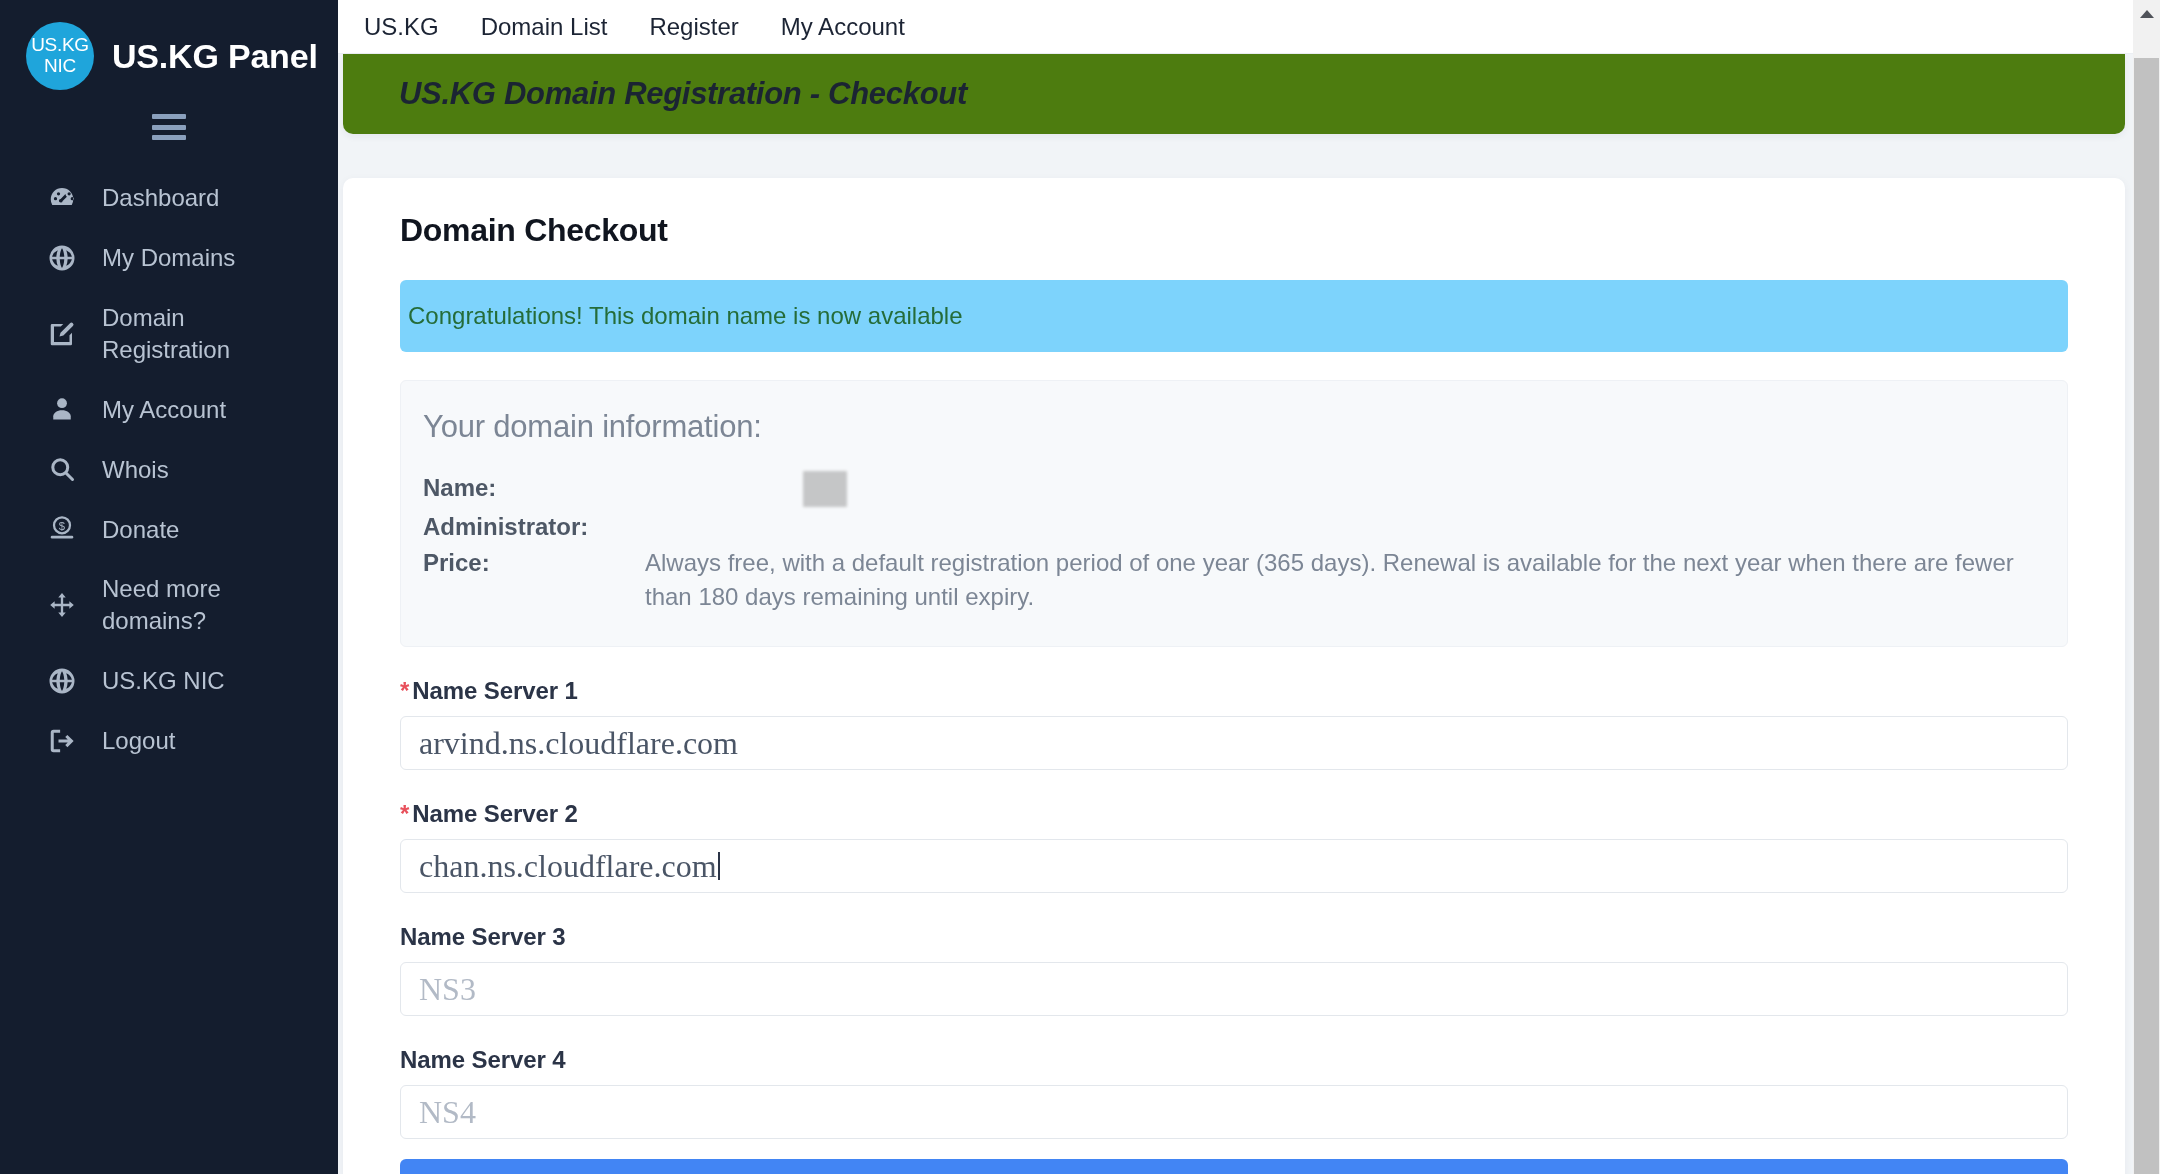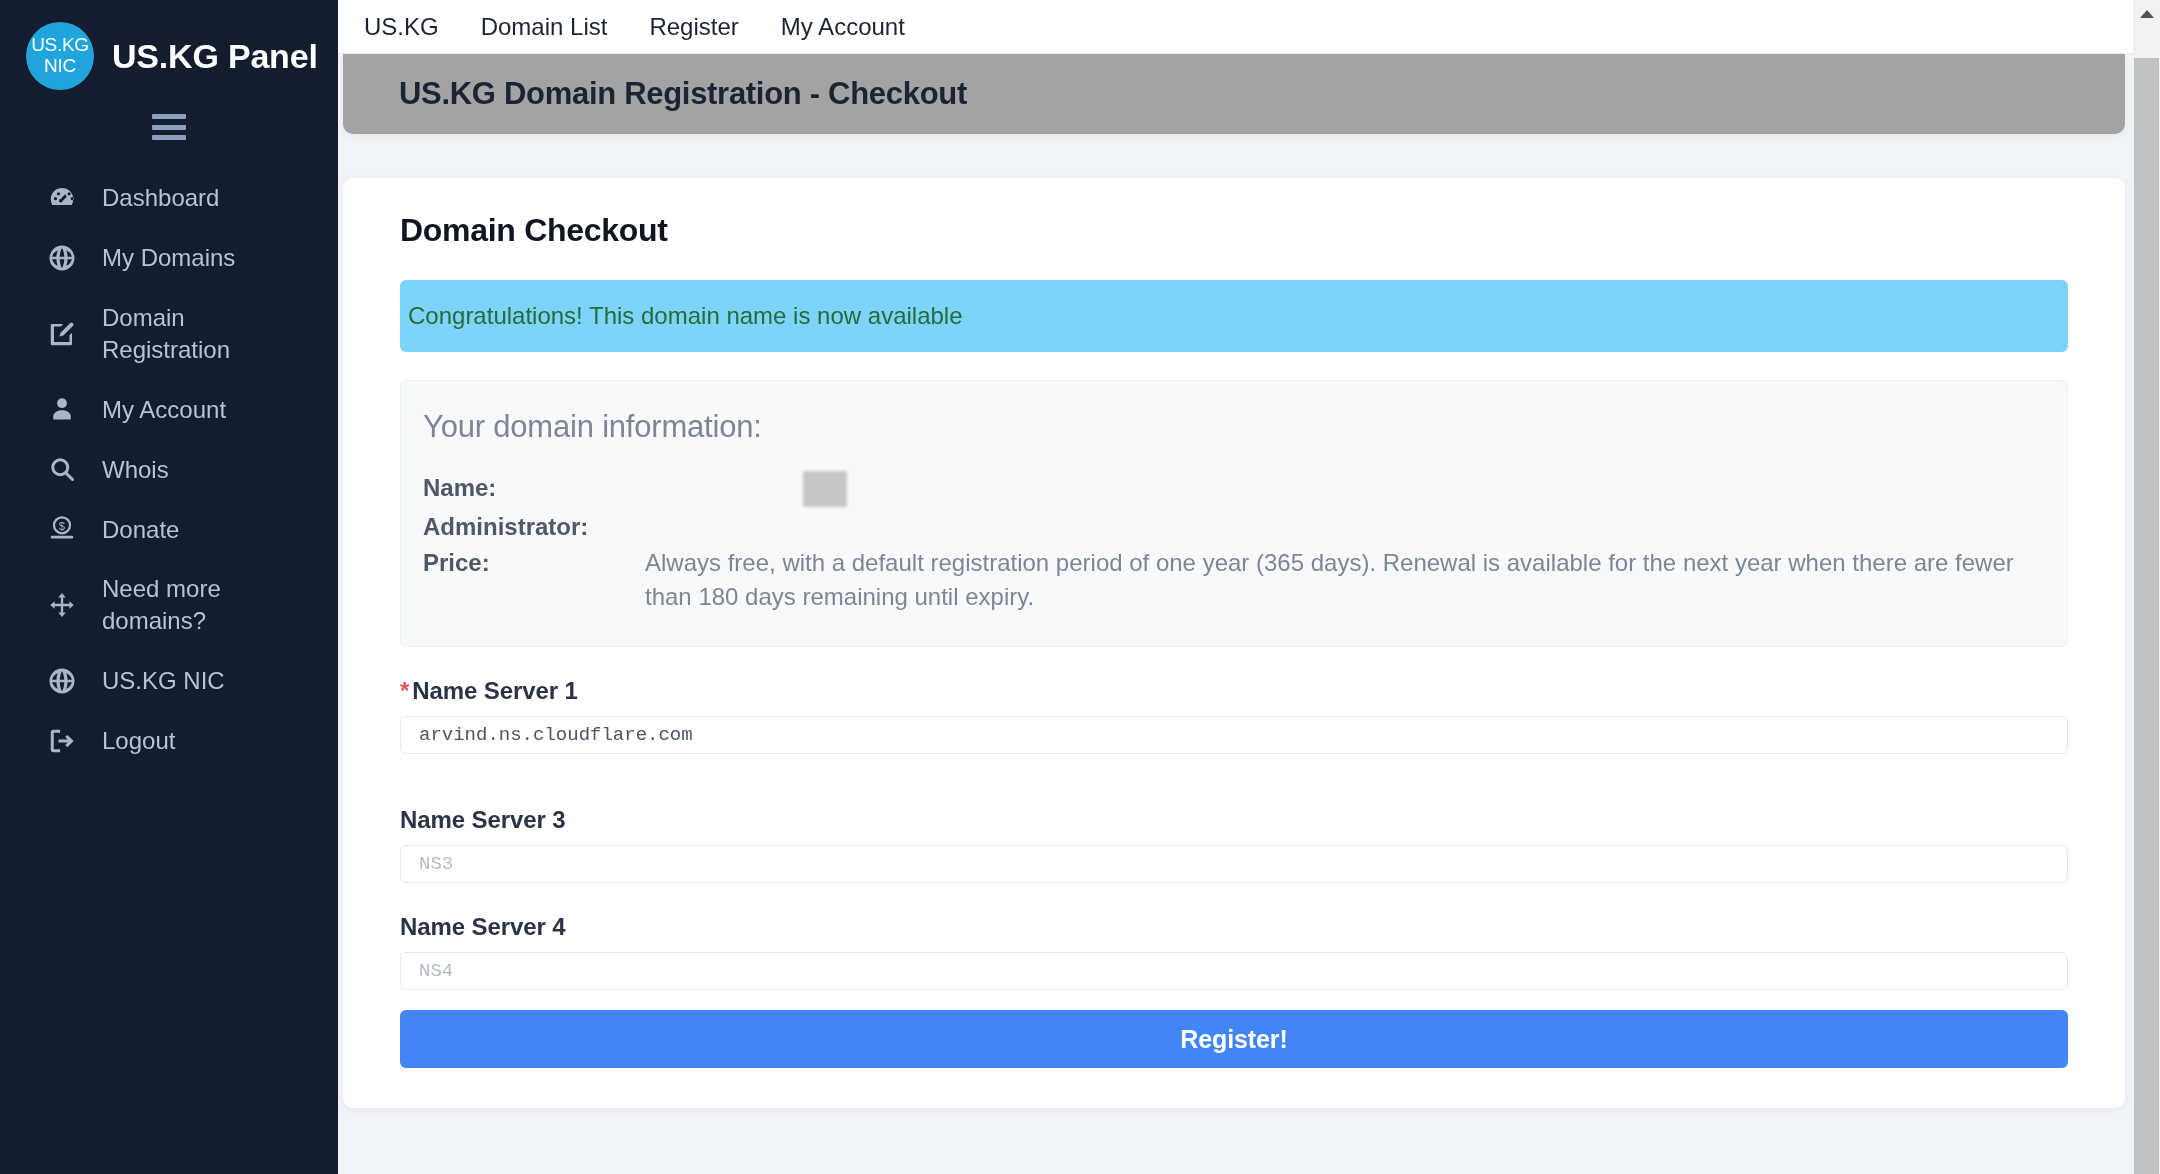--- a/index.html
+++ b/index.html
@@ -134,24 +134,25 @@
     white-space: nowrap;
     cursor: pointer;
   }
 
   
   .page-header-wrap {
     padding: 0 8px 0 5px;
     flex: 0 0 auto;
   }
   .page-header {
-    background: #a3a3a3;
+    background: #4d7c0f;
     border-radius: 0 0 10px 10px;
     box-shadow: 0 3px 7px rgba(30,45,70,0.055);
     padding: 22px 0 22px 56px;
+    font-style: italic;
   }
   .page-header h1 {
     font-size: 31px;
     font-weight: bold;
     color: #1b2433;
     letter-spacing: -0.3px;
   }
 
   
   .content {
@@ -230,26 +231,26 @@
     font-weight: bold;
     color: #2b3447;
     margin-bottom: 11px;
     display: block;
     letter-spacing: -0.1px;
   }
   .req { color: #e8505b; font-weight: bold; margin-right: 3px; }
 
   .field-input {
     width: 100%;
-    height: 38px;
+    height: 54px;
     border: 1px solid #e3e7ec;
     border-radius: 6px;
     background: #ffffff;
-    font-family: Liberation Mono, monospace;
-    font-size: 19px;
+    font-family: Liberation Serif, serif;
+    font-size: 32px;
     color: #4a5566;
     padding: 0 18px;
     outline: none;
     display: flex;
     align-items: center;
   }
   .field-input.placeholder { color: #b2bac6; }
   .field-input.focused { position: relative; }
   .caret {
     display: inline-block;
@@ -470,20 +471,29 @@
         <div class="field">
           <label class="field-label">
             <span class="req">*</span><span>Name Server 1</span>
           </label>
           <div class="field-input">
             <span>arvind.ns.cloudflare.com</span>
           </div>
         </div>
         <div class="gap"></div>
 
+        <div class="field">
+          <label class="field-label">
+            <span class="req">*</span><span>Name Server 2</span>
+          </label>
+          <div class="field-input focused">
+            <span>chan.ns.cloudflare.com</span>
+              <span class="caret"></span>
+          </div>
+        </div>
         <div class="gap"></div>
 
         <div class="field">
           <label class="field-label">
             <span>Name Server 3</span>
           </label>
           <div class="field-input placeholder">
             <span>NS3</span>
           </div>
         </div>

